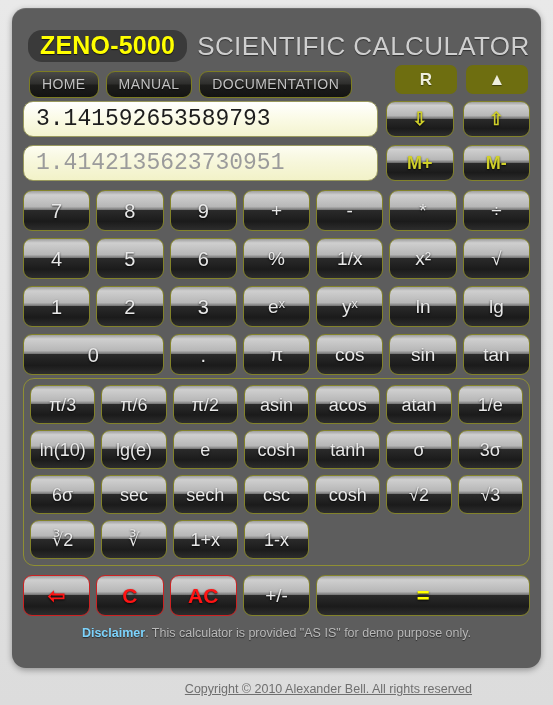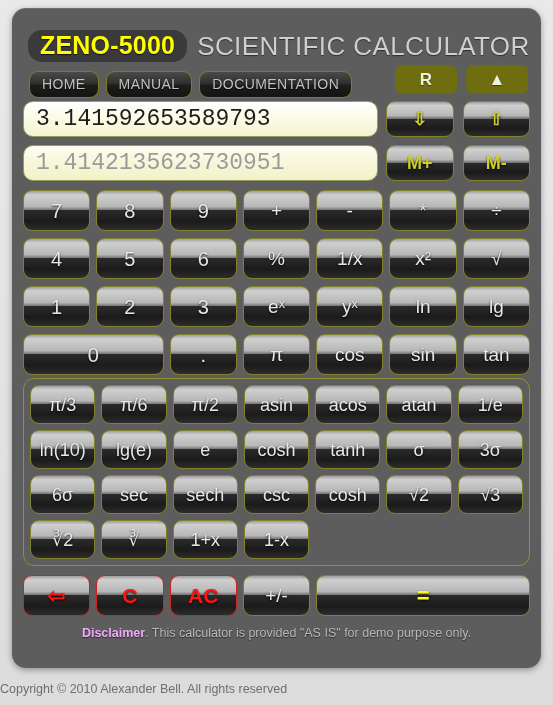--- a/index.html
+++ b/index.html
@@ -203,30 +203,31 @@
   .key.equals { color: #ffff00; font-weight: bold; font-size: 22px; }
 
   
   .disclaimer {
     margin-top: 10px;
     text-align: center;
     color: #b9b9b9;
     font-size: 12.5px;
     text-shadow: 0 1px 1px rgba(0,0,0,0.55);
   }
-  .disclaimer b { color: #f0abfc; }
+  .disclaimer b { color: #7dd3fc; }
 
   .copyright {
     position: absolute;
     left: 0;
     top: 682px;
     width: 472px;
-    text-align: left;
+    text-align: right;
     color: #6f6f6f;
     font-size: 12.5px;
+    text-decoration: underline;
   }
 </style>
 </head>
 <body>
 
 <div id="app">
 
   <div class="calc-body">
 
     <div class="header">

